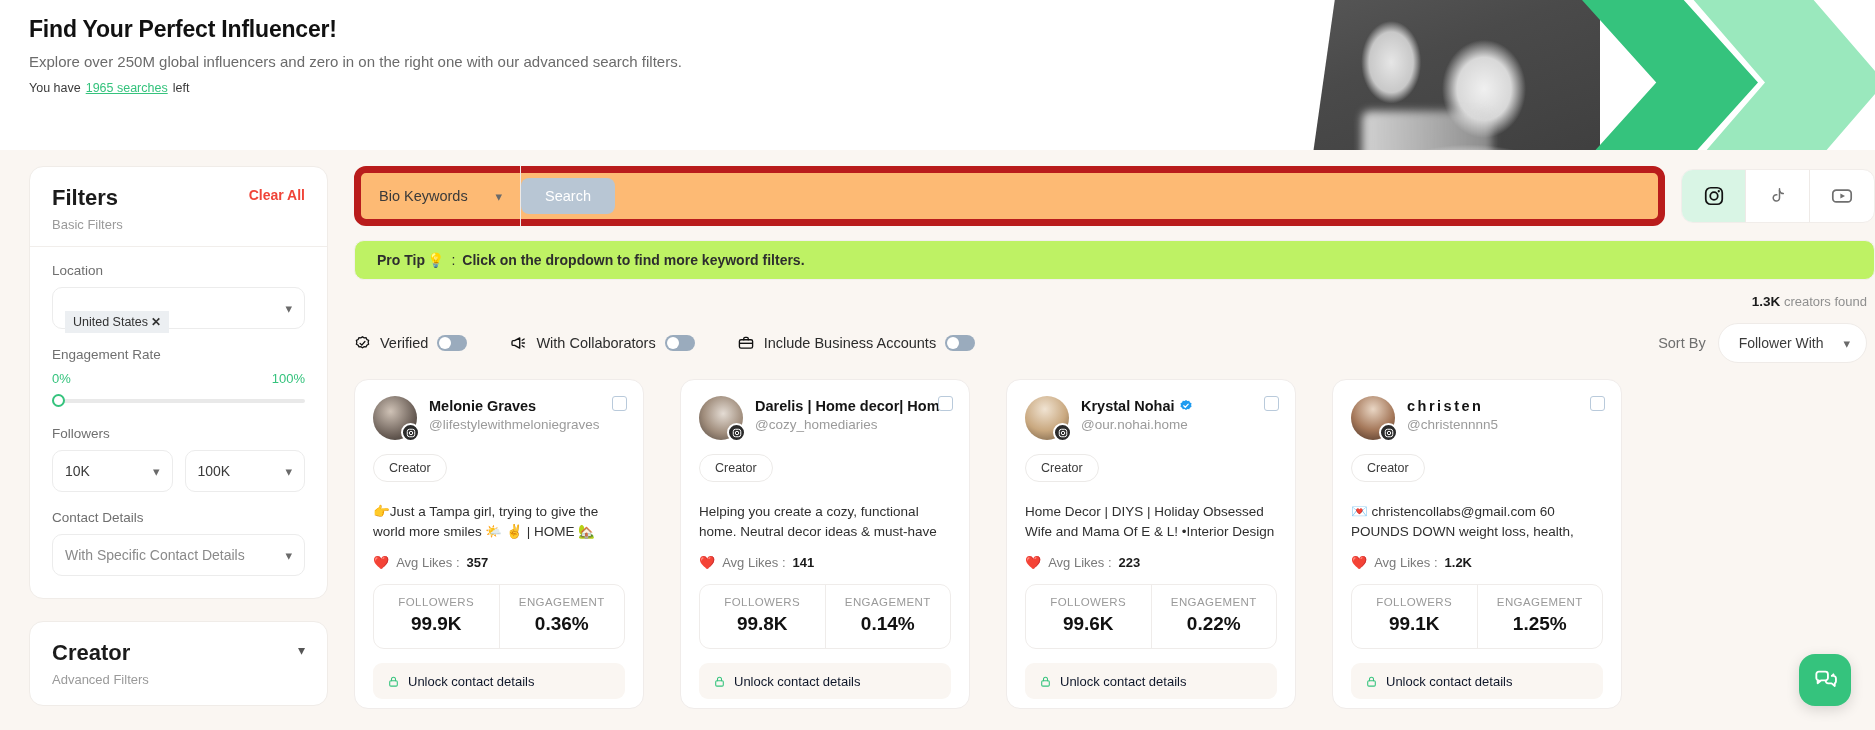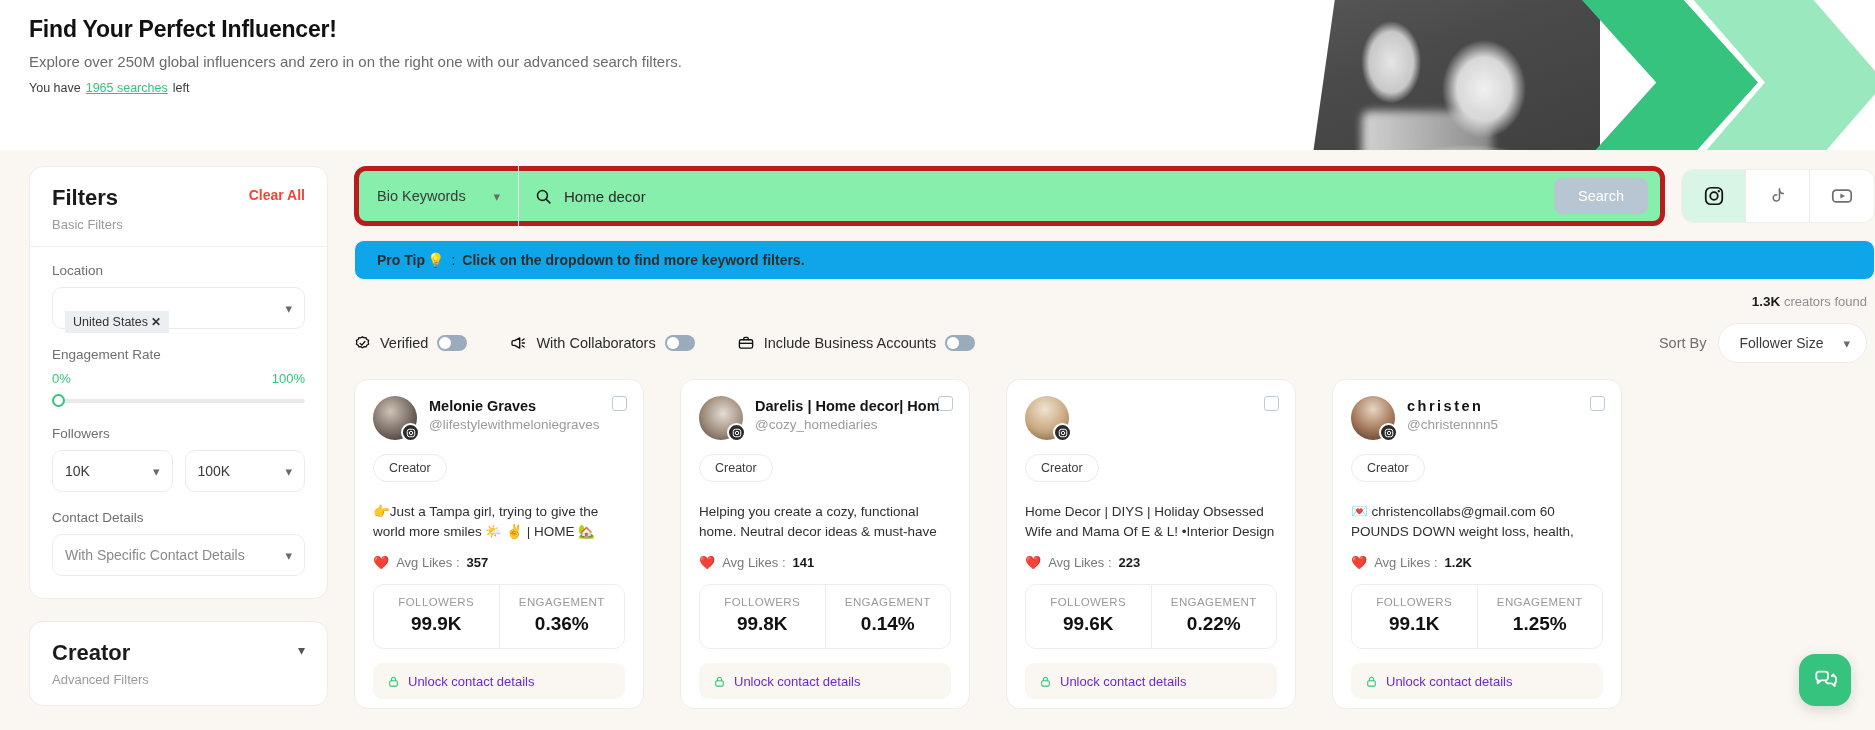--- a/index.html
+++ b/index.html
@@ -104,22 +104,22 @@
   .two-col > .select-box { flex: 1; }
   .panel-gap { height: 22px; }
   .creator-panel { padding: 18px 22px; position: relative; }
   .creator-caret { position: absolute; right: 22px; top: 20px; color: #555; font-size: 14px; }
 
   
   .main { flex: 1; padding: 0 0 0 26px; min-width: 0; }
 
   .search-row { display: flex; gap: 16px; align-items: center; }
   .search-card {
-    flex: 1; height: 60px; background: #86efac; border-radius: 12px;
-    display: flex; align-items: center; border: 5px solid #b91c1c;
+    flex: 1; height: 60px; background: #fdba74; border-radius: 12px;
+    display: flex; align-items: center; border: 7px solid #b91c1c;
   }
   .kw-select {
     width: 160px; height: 60px; display: flex; align-items: center;
     padding: 0 18px; gap: 10px; font-size: 14.5px; color: #3a3a3a;
     border-right: 1px solid #eeeae7; cursor: pointer;
   }
   .kw-select .kwlabel { flex: 1; }
   .search-input-wrap { flex: 1; display: flex; align-items: center; gap: 12px; padding: 0 16px; min-width: 0; }
   .search-input {
     flex: 1; border: 0; outline: 0; font-size: 15px; color: #2b2b2b;
@@ -135,21 +135,21 @@
     border: 1px solid #f1edea; height: 54px;
   }
   .plat {
     width: 64px; height: 52px; display: flex; align-items: center; justify-content: center;
     cursor: pointer; border-right: 1px solid #eeeae7;
   }
   .plat:last-child { border-right: 0; }
   .plat.active { background: #d9f5e5; }
 
   .protip {
-    margin-top: 14px; background: #0ea5e9; border-radius: 10px;
+    margin-top: 14px; background: #bef264; border-radius: 10px;
     height: 40px; display: flex; align-items: center; padding: 0 22px;
     font-size: 14px; color: #2e2e2e; border: 1px solid #f3efec;
   }
   .protip b { font-weight: bold; }
   .protip .tipbulb { margin: 0 3px 0 2px; }
 
   .found-row {
     margin-top: 14px; text-align: right; padding-right: 8px;
     font-size: 13px; color: #8f8f8f;
   }
@@ -236,21 +236,21 @@
     margin-top: 14px; border: 1px solid #efecea; border-radius: 11px;
     display: flex; overflow: hidden;
   }
   .stat { flex: 1; text-align: center; padding: 11px 0 13px; }
   .stat + .stat { border-left: 1px solid #efecea; }
   .stat-k { font-size: 11.5px; color: #9a9a9a; letter-spacing: .4px; }
   .stat-v { font-size: 19px; font-weight: bold; color: #111; margin-top: 5px; }
   .unlock {
     margin-top: 14px; background: #faf6f2; border-radius: 9px;
     height: 36px; display: flex; align-items: center; gap: 8px;
-    padding: 0 14px; font-size: 13px; color: #6d28d9; cursor: pointer;
+    padding: 0 14px; font-size: 13px; color: #0f172a; cursor: pointer;
   }
 
   
   .chat-fab {
     position: fixed; right: 24px; bottom: 24px;
     width: 52px; height: 52px; border-radius: 16px;
     background: #35c37d; display: flex; align-items: center; justify-content: center;
     cursor: pointer; box-shadow: 0 4px 14px rgba(0,0,0,.14);
   }
 </style>
@@ -334,27 +334,20 @@
   </div>
 
   <div class="main">
 
     <div class="search-row">
       <div class="search-card">
         <div class="kw-select">
           <span class="kwlabel">Bio Keywords</span>
           <span class="caret">▾</span>
         </div>
-        <div class="search-input-wrap">
-          <svg width="17" height="17" viewBox="0 0 24 24" fill="none" stroke="#1c1c1c" stroke-width="2.2">
-            <circle cx="10.5" cy="10.5" r="7"></circle>
-              <line x1="15.8" y1="15.8" x2="21" y2="21" stroke-linecap="round"></line>
-          </svg>
-          <input class="search-input" type="text" value="Home decor" placeholder="Search keywords" style="">
-        </div>
         <button class="search-btn">Search</button>
       </div>
 
       <div class="platforms">
         <div class="plat active">
           <svg width="22" height="22" viewBox="0 0 24 24" fill="none" stroke="#121212" stroke-width="1.9">
             <rect x="3" y="3" width="18" height="18" rx="5.5"></rect>
             <circle cx="12" cy="12" r="4.1"></circle>
             <circle cx="17.2" cy="6.8" r="1.25" fill="#121212" stroke="none"></circle>
           </svg>
@@ -411,21 +404,21 @@
           <path d="M9 7.6V6.1a1.7 1.7 0 0 1 1.7-1.7h2.6A1.7 1.7 0 0 1 15 6.1v1.5" stroke-linecap="round"></path>
           <line x1="3.2" y1="12.4" x2="20.8" y2="12.4"></line>
         </svg>
         <span>Include Business Accounts</span>
         <span class="switch"></span>
       </div>
 
       <div class="sort-wrap">
         <span class="sort-label">Sort By</span>
         <div class="sort-box">
-          <span>Follower Size</span>
+          <span>Follower With</span>
           <span class="caret">▾</span>
         </div>
       </div>
     </div>
 
     <div class="cards">
 
       <div class="card">
         <div class="card-check"></div>
         <div class="card-head">
@@ -521,20 +514,30 @@
         <div class="card-head">
           <div class="avatar-wrap">
             <div class="avatar a3"></div>
             <div class="plat-badge">
               <svg width="10" height="10" viewBox="0 0 24 24" fill="none" stroke="#fff" stroke-width="2.4">
                 <rect x="3" y="3" width="18" height="18" rx="5.5"></rect>
                   <circle cx="12" cy="12" r="4.1"></circle>
               </svg>
             </div>
           </div>
+          <div class="card-names">
+            <div class="card-name">
+              <span>Krystal Nohai</span>
+              <svg class="verified" width="14" height="14" viewBox="0 0 24 24">
+                <path d="M12 1.8l2.5 1.7 3-.3 1.3 2.8 2.7 1.4-.7 3 .7 3-2.7 1.4-1.3 2.8-3-.3L12 19l-2.5-1.7-3 .3L5.2 14.8 2.5 13.4l.7-3-.7-3 2.7-1.4 1.3-2.8 3 .3z" fill="#1d9bf0"></path>
+                <polyline points="8.2,11.6 10.8,14.2 15.8,8.8" fill="none" stroke="#fff" stroke-width="2.1" stroke-linecap="round" stroke-linejoin="round"></polyline>
+              </svg>
+            </div>
+            <div class="card-handle">@our.nohai.home</div>
+          </div>
         </div>
         <div class="creator-tag">Creator</div>
         <div class="card-bio">Home Decor | DIYS | Holiday Obsessed Wife and Mama Of E &amp; L! •Interior Design •DM for...</div>
         <div class="card-likes">
           <span>❤️</span>
           <span>Avg Likes :</span>
           <b>223</b>
         </div>
         <div class="stats">
           <div class="stat">

